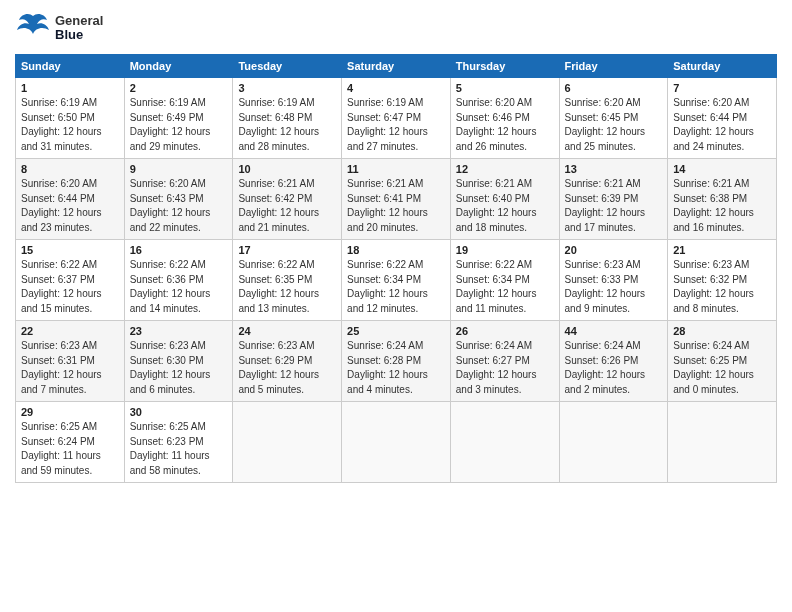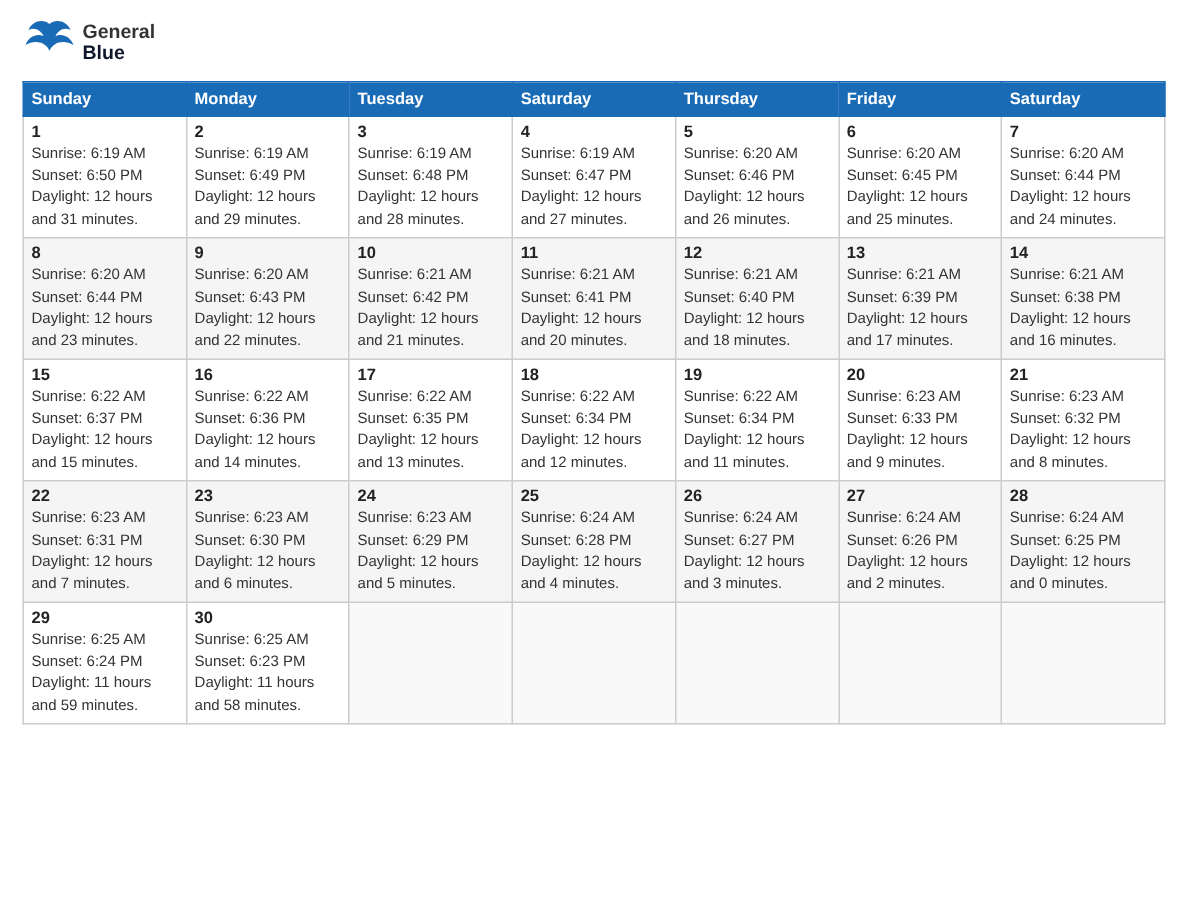--- a/index.html
+++ b/index.html
@@ -299,21 +299,21 @@
 and 4 minutes.</div>
           </td>
           <td>
             <span class="day-num">26</span>
             <div class="day-info" style="white-space: pre-line;">Sunrise: 6:24 AM
 Sunset: 6:27 PM
 Daylight: 12 hours
 and 3 minutes.</div>
           </td>
           <td>
-            <span class="day-num">27</span>
+            <span class="day-num">44</span>
             <div class="day-info" style="white-space: pre-line;">Sunrise: 6:24 AM
 Sunset: 6:26 PM
 Daylight: 12 hours
 and 2 minutes.</div>
           </td>
           <td>
             <span class="day-num">28</span>
             <div class="day-info" style="white-space: pre-line;">Sunrise: 6:24 AM
 Sunset: 6:25 PM
 Daylight: 12 hours

